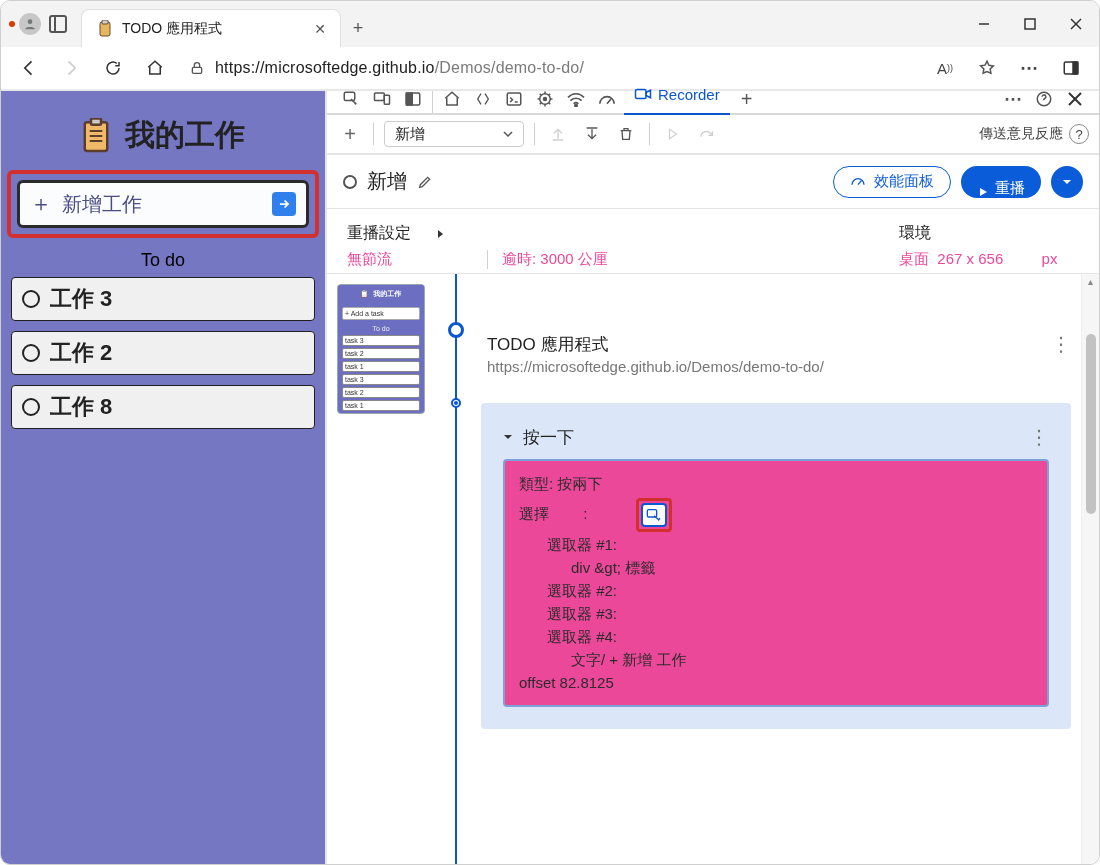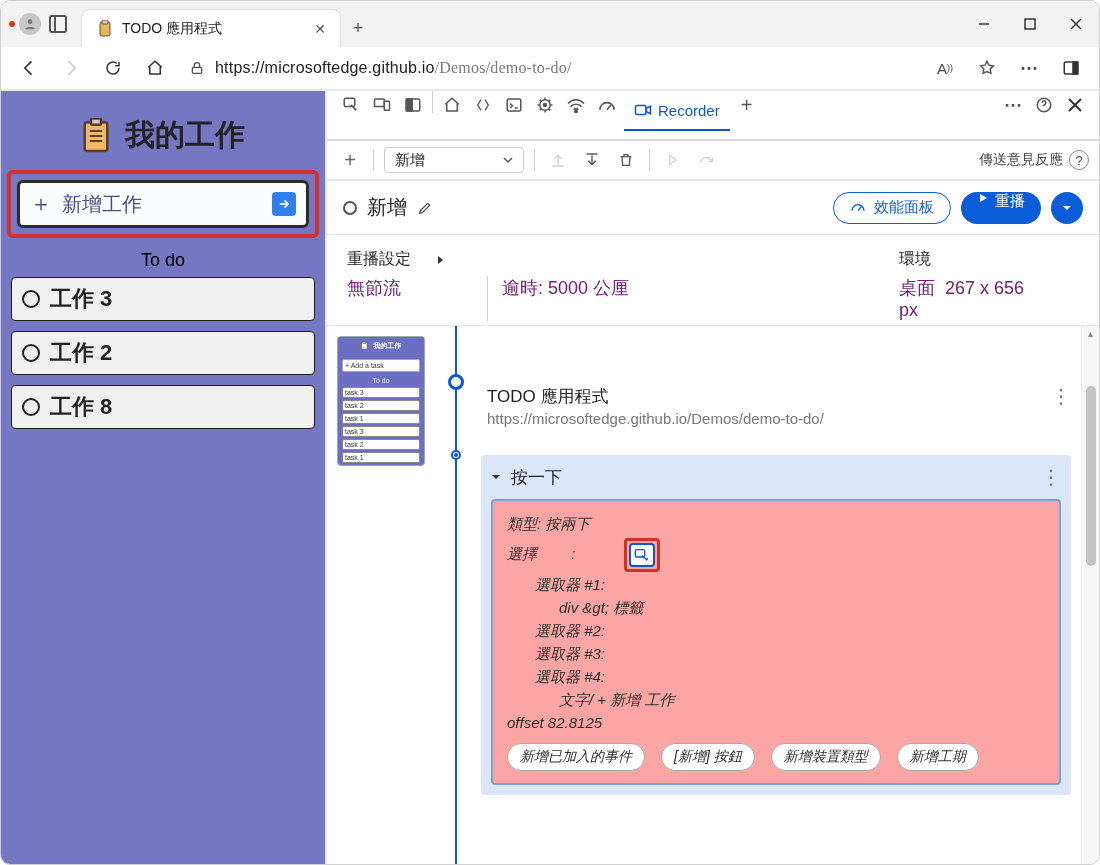--- a/index.html
+++ b/index.html
@@ -26,21 +26,21 @@
   .tab-close{margin-left:auto;font-size:14px;color:#555;cursor:pointer;}
   .new-tab { width:34px;height:38px;display:flex;align-items:center;justify-content:center;color:#555;font-size:18px;}
   .window-controls{margin-left:auto;display:flex;height:46px;}
   .winbtn{width:46px;height:46px;display:flex;align-items:center;justify-content:center;color:#333;}
 
   .toolbar{height:44px;display:flex;align-items:center;padding:0 10px;gap:6px;border-bottom:2px solid #e8e8e8;}
   .tbtn{width:36px;height:36px;display:flex;align-items:center;justify-content:center;border-radius:6px;color:#444;}
   .tbtn.disabled{color:#bbb;}
   .addrbar{flex:1;height:34px;display:flex;align-items:center;gap:10px;padding:0 10px;}
   .addr-url{font-size:16px;letter-spacing:.2px;}
-  .addr-url .path{color:#7a7a7a;font-family:Liberation Serif, serif;}
+  .addr-url .path{color:#7a7a7a;}
 
   .content{flex:1;display:flex;min-height:0;}
 
   
   .todo-panel{width:324px;background:#7577c3;padding:6px;display:flex;flex-direction:column;}
   .todo-card{flex:1;display:flex;flex-direction:column;}
   .todo-title{display:flex;align-items:center;justify-content:center;gap:14px;padding:18px 0 14px;}
   .todo-title h1{margin:0;font-size:30px;font-weight:800;}
   .clip-icon{display:inline-flex;}
   .new-task-wrap{padding:6px;border:4px solid #d22f2f;border-radius:6px;background:#7577c3;}
@@ -50,70 +50,70 @@
   .new-task .go{margin-left:auto;width:24px;height:24px;border-radius:4px;background:#2f80ed;
     display:flex;align-items:center;justify-content:center;color:#fff;}
   .list-header{color:#000;text-align:center;font-size:18px;padding:12px 0 6px;}
   .tasks{display:flex;flex-direction:column;gap:10px;padding:0 4px;}
   .task{height:44px;background:#f0f0f0;border:1px solid #1f1f1f;border-radius:4px;
     display:flex;align-items:center;gap:10px;padding:0 10px;font-size:22px;font-weight:700;}
   .task .radio{width:18px;height:18px;border:2px solid #222;border-radius:50%;}
 
   
   .devtools{flex:1;display:flex;flex-direction:column;border-left:2px solid #e5e5e5;min-width:0;}
-  .dt-tabs{height:50px;display:flex;align-items:flex-start;gap:3px;padding:0 10px;border-bottom:2px solid #d9d9d9;}
+  .dt-tabs{height:24px;display:flex;align-items:flex-end;gap:3px;padding:0 10px;border-bottom:2px solid #d9d9d9;}
   .dt-icon{width:28px;height:28px;display:flex;align-items:center;justify-content:center;color:#555;}
   .dt-sep{width:1px;height:22px;background:#d0d0d0;margin:0 2px;}
   .dt-tab{display:flex;align-items:center;gap:6px;height:40px;padding:0 10px;font-size:15px;}
   .dt-tab.active{color:#0b57d0;border-bottom:2px solid #0b57d0;margin-bottom:-2px;}
   .dt-tabs .spacer{flex:1;}
   .dt-toolbar{height:40px;display:flex;align-items:center;gap:8px;padding:0 10px;border-bottom:2px solid #e5e5e5;}
   .pill{height:26px;padding:0 10px;border:1px solid #ccc;border-radius:4px;display:flex;align-items:center;font-size:15px;}
   .pill.select{min-width:140px;justify-content:space-between;}
   .tool-icon{width:26px;height:26px;display:flex;align-items:center;justify-content:center;color:#666;}
   .tool-icon.disabled{color:#cfcfcf;}
   .feedback{margin-left:auto;font-size:14px;color:#444;display:flex;align-items:center;gap:6px;}
   .feedback .q{width:20px;height:20px;border:1px solid #888;border-radius:50%;display:flex;align-items:center;justify-content:center;font-size:13px;}
 
   .rec-header{height:54px;display:flex;align-items:center;gap:10px;padding:0 16px;border-bottom:1px solid #e5e5e5;}
   .rec-circle{width:14px;height:14px;border:2px solid #555;border-radius:50%;}
   .rec-title{font-size:20px;}
   .pencil{color:#555;}
   .btn-outline{margin-left:auto;height:32px;border:1px solid #0b5cd8;border-radius:16px;color:#0b5cd8;background:#fff;
     display:flex;align-items:center;gap:8px;padding:0 16px;font-size:15px;}
   .btn-primary{height:32px;border-radius:16px;background:#0b5cd8;color:#fff;border:none;
-    display:flex;align-items:flex-start;gap:6px;padding:0 16px;font-size:15px;}
+    display:flex;align-items:flex-end;gap:6px;padding:0 16px;font-size:15px;}
   .btn-split{height:32px;width:32px;border-radius:16px;background:#0b5cd8;color:#fff;display:flex;align-items:center;justify-content:center;}
 
   .rec-settings{padding:14px 20px 4px;display:grid;grid-template-columns:120px 1fr 180px;gap:6px 20px;border-bottom:1px solid #e5e5e5;}
   .rec-settings .hdr{font-size:16px;display:flex;align-items:center;gap:26px;}
-  .rec-settings .sub{font-size:18px;color:#701a75;}
+  .rec-settings .sub{font-size:15px;color:#ec4899;}
   .rec-settings .col-sep{border-left:1px solid #d0d0d0;padding-left:14px;}
 
   .rec-body{flex:1;display:flex;min-height:0;}
   .thumb{width:108px;padding:10px 10px 0;}
   .thumb-inner{border:1px solid #9aa;border-radius:4px;overflow:hidden;background:#6c6fc1;font-size:7px;color:#fff;}
   .thumb-title{background:#6c6fc1;padding:4px;display:flex;align-items:center;gap:4px;justify-content:center;font-weight:700;}
   .thumb-add{background:#fff;color:#333;margin:4px;padding:2px;border:1px solid #aaa;border-radius:2px;}
   .thumb-hdr{background:#6c6fc1;color:#eee;padding:1px;text-align:center;}
   .thumb-task{background:#fff;color:#333;margin:2px 4px;padding:1px 2px;border:1px solid #888;border-radius:2px;}
 
   .timeline{flex:1;position:relative;padding:10px 10px 0 10px;overflow:hidden;}
   .tl-line{position:absolute;left:20px;top:0;bottom:0;width:2px;background:#0b57d0;}
   .tl-node{position:absolute;left:13px;width:16px;height:16px;border:3px solid #0b57d0;border-radius:50%;background:#fff;}
   .tl-node.open{background:#fff;}
   .tl-node.solid{left:16px;width:10px;height:10px;border:2px solid #0b57d0;background:#fff;}
   .tl-node.solid::after{content:"";position:absolute;inset:1px;background:#0b57d0;border-radius:50%;}
 
   .step{margin-left:42px;padding:6px 0;}
   .step-head{display:flex;align-items:center;gap:10px;font-size:17px;}
   .step-url{color:#777;font-size:15px;margin-top:2px;}
-  .step.selected{background:#dbe6f9;border-radius:4px;padding:10px;margin-left:36px;}
-  .step-details{margin-top:10px;border:2px solid #7da2d8;border-radius:4px;background:#fca5a5;padding:12px 14px;
-    font-size:15px;color:#2c2c2c;font-style:italic;}
+  .step.selected{background:#dbe6f9;border-radius:4px;padding:22px;margin-left:36px;}
+  .step-details{margin-top:10px;border:2px solid #7da2d8;border-radius:4px;background:#ec4899;padding:12px 14px;
+    font-size:15px;color:#2c2c2c;}
   .det-row{padding:2px 0;}
   .det-sub{padding-left:28px;}
   .det-sub2{padding-left:52px;}
   .pick-btn{display:inline-flex;vertical-align:middle;margin-left:44px;border:3px solid #d22f2f;padding:2px;border-radius:4px;}
   .pick-inner{width:26px;height:24px;border:2px solid #0b57d0;border-radius:4px;background:#fff;display:flex;align-items:center;justify-content:center;}
   .chips{display:flex;gap:16px;margin-top:10px;}
   .chip{height:28px;padding:0 12px;border:1px solid #aaa;border-radius:14px;display:flex;align-items:center;font-size:14px;background:#fff;}
   .kebab{color:#777;font-size:20px;margin-left:auto;}
 
   .scrollbar{width:18px;background:#f6f6f6;border-left:1px solid #eee;position:relative;}
@@ -420,21 +420,21 @@
       <div class="rec-settings">
         <div class="hdr">
           <span>重播設定</span>
           <svg width="8" height="10" viewBox="0 0 8 10">
               <path d="M1 1l5 4-5 4" fill="#333"></path>
             </svg>
         </div>
         <div></div>
         <div class="hdr">環境</div>
         <div class="sub">無節流</div>
-        <div class="sub col-sep">逾時: 5000 公厘</div>
+        <div class="sub col-sep">逾時: 3000 公厘</div>
         <div class="sub">
           <span>桌面</span>&nbsp;
           <span>267 x 656</span>
           <span style="display:inline-block;width:30px;"></span>
           <span>px</span>
         </div>
       </div>
 
       <div class="rec-body">
         <div class="thumb">
@@ -490,26 +490,20 @@
                   </span>
                 </span>
               </div>
               <div class="det-row det-sub">選取器 #1:</div>
               <div class="det-row det-sub2">div &amp;gt; 標籤</div>
               <div class="det-row det-sub">選取器 #2:</div>
               <div class="det-row det-sub">選取器 #3:</div>
               <div class="det-row det-sub">選取器 #4:</div>
               <div class="det-row det-sub2">文字/ +      新增 工作</div>
               <div class="det-row">offset 82.8125</div>
-              <div class="chips">
-                <span class="chip">新增已加入的事件</span>
-                <span class="chip">[新增] 按鈕</span>
-                <span class="chip">新增裝置類型</span>
-                <span class="chip">新增工期</span>
-              </div>
             </div>
           </div>
         </div>
 
         <div class="scrollbar">
           <div class="scroll-up">▴</div>
           <div class="scroll-thumb" style="top:60px;height:180px;"></div>
         </div>
       </div>
 

